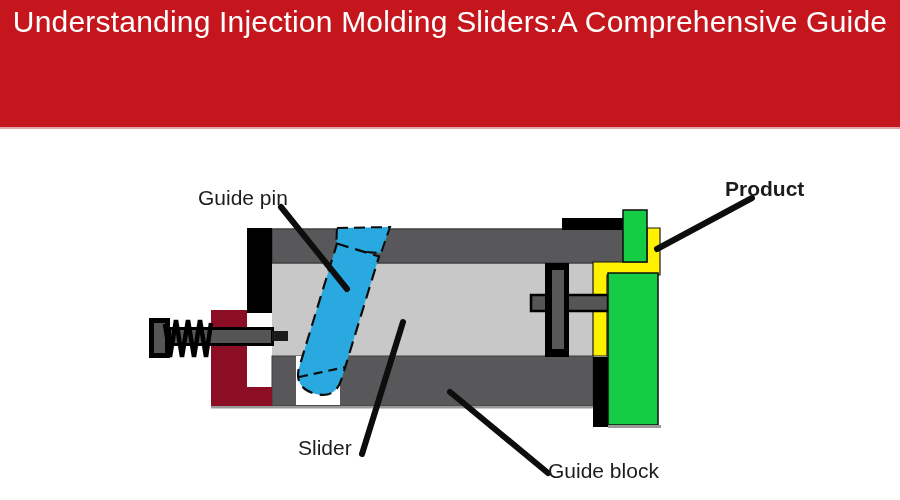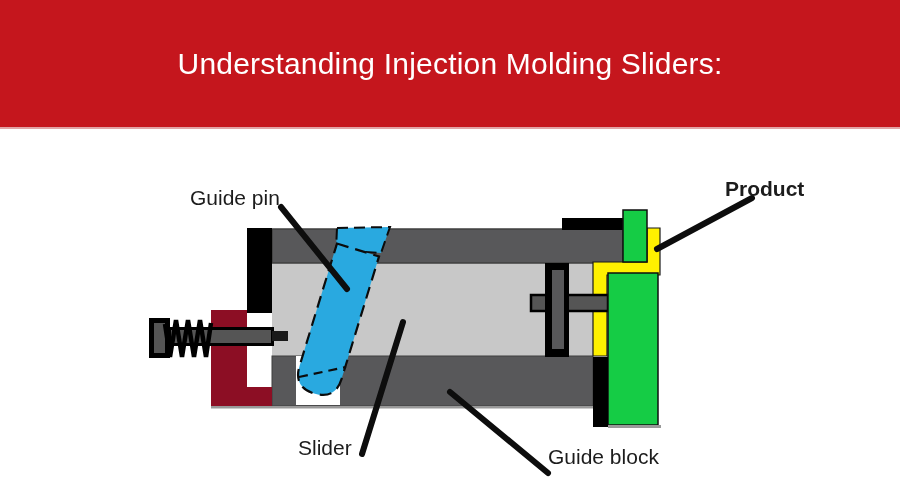--- a/index.html
+++ b/index.html
@@ -1,28 +1,28 @@
 <!DOCTYPE html>
 <html><head>
 <meta charset="utf-8">
 <style>
   html,body{margin:0;padding:0;background:#ffffff;}
   body{width:900px;height:500px;position:relative;overflow:hidden;
        font-family:"Liberation Sans","DejaVu Sans",sans-serif;}
   .banner{position:absolute;left:0;top:0;width:900px;height:129px;
           background:#C5161D;border-bottom:2px solid #E2A4A6;box-sizing:border-box;
-          display:flex;justify-content:center;align-items:center;}
+          display:flex;justify-content:center;}
   .banner .line{color:#ffffff;font-size:30px;line-height:43px;font-weight:400;
                 letter-spacing:0.2px;text-align:center;}
   svg.diagram{position:absolute;left:0;top:0;}
   .label{position:absolute;font-size:21px;line-height:25px;color:#1c1c1c;white-space:nowrap;}
-  #lbl-guide-pin{left:190px;top:185px;}
+  #lbl-guide-pin{left:198px;top:185px;}
   #lbl-product{left:725px;top:176px;font-weight:bold;}
   #lbl-slider{left:298px;top:435px;}
-  #lbl-guide-block{left:548px;top:444px;}
+  #lbl-guide-block{left:548px;top:458px;}
 </style>
 </head>
 <body>
 
 <svg class="diagram" width="900" height="500" viewBox="0 0 900 500">
 
   <rect x="272" y="263" width="321" height="93" fill="#C8C8C8"></rect>
 
   <rect x="272" y="229" width="351" height="34" stroke="#3f3f3f" stroke-width="1.5" fill="#58585A"></rect>
 
@@ -69,18 +69,19 @@
   <rect x="608" y="425" width="53" height="3" fill="#999999"></rect>
 
   <line x1="281" y1="207" x2="347" y2="289" stroke="#0d0d0d" stroke-width="6" stroke-linecap="round"></line>
   <line x1="752" y1="198" x2="657" y2="249" stroke="#0d0d0d" stroke-width="6" stroke-linecap="round"></line>
   <line x1="362" y1="454" x2="403" y2="322" stroke="#0d0d0d" stroke-width="6" stroke-linecap="round"></line>
   <line x1="548" y1="473" x2="450" y2="392" stroke="#0d0d0d" stroke-width="6" stroke-linecap="round"></line>
 </svg>
 
 <div class="banner">
   <div class="line">Understanding Injection Molding Sliders:</div>
+  <div class="line">A Comprehensive Guide</div>
 </div>
 
 <div class="label" id="lbl-guide-pin">Guide pin</div>
 <div class="label" id="lbl-product">Product</div>
 <div class="label" id="lbl-slider">Slider</div>
 <div class="label" id="lbl-guide-block">Guide block</div>
 
 </body></html>

